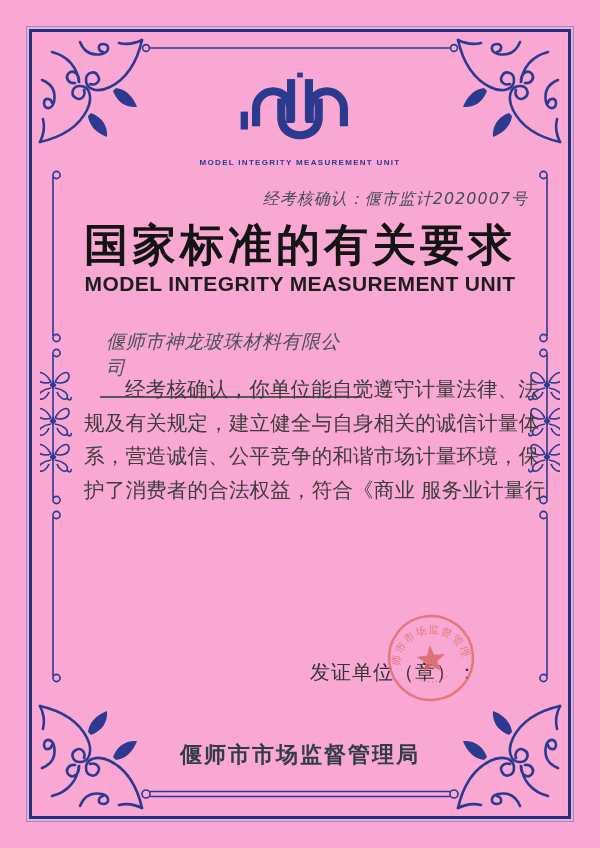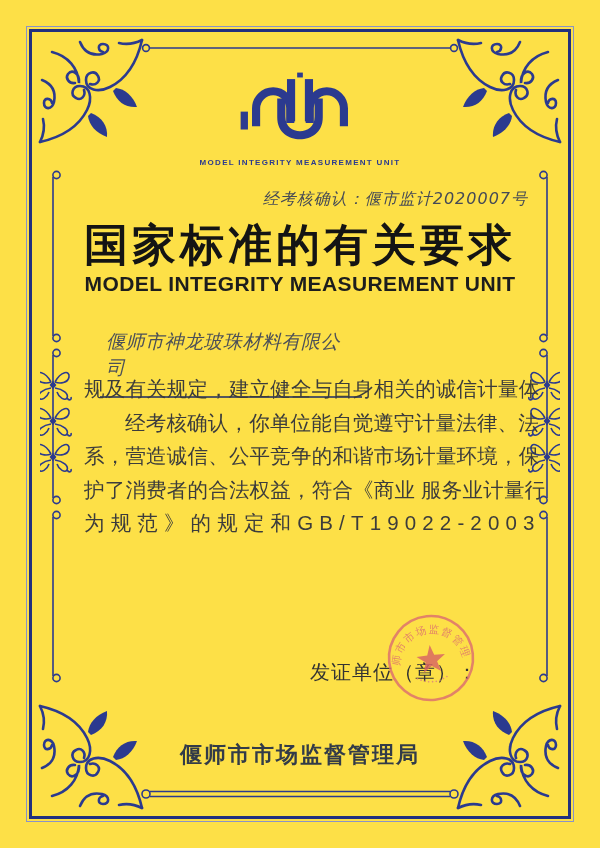--- a/index.html
+++ b/index.html
@@ -1,17 +1,17 @@
 <!DOCTYPE html>
 <html><head>
 <meta charset="utf-8">
 <style>
   html,body{margin:0;padding:0;background:#e8e8e8;}
   .page{
-    position:relative;width:600px;height:848px;background:#fde047;
+    position:relative;width:600px;height:848px;background:#f9a8d4;
     font-family:"Liberation Sans",sans-serif;overflow:hidden;margin:0 auto;text-decoration:underline;
   }
   
   .frame-thin{position:absolute;inset:26px;border:1px solid #8a93c6;pointer-events:none;}
   .frame-thick{position:absolute;inset:29px;border:3px solid #22307f;pointer-events:none;}
   
   .corner{position:absolute;width:118px;height:118px;}
   .corner.tl{left:34px;top:34px;}
   .corner.tr{right:34px;top:34px;transform:scale(-1,1);}
   .corner.bl{left:34px;bottom:34px;transform:scale(1,-1);}
@@ -172,25 +172,24 @@
   <div class="cert-no">
     <span>经考核确认：</span><span class="hand">偃市监计2020007号</span>
   </div>
 
   <div class="title-zh">国家标准的有关要求</div>
   <div class="title-en">MODEL INTEGRITY MEASUREMENT UNIT</div>
 
   <div class="company-line">偃师市神龙玻珠材料有限公司</div>
 
   <div class="body-text">
+    <div class="line indent">经考核确认，你单位能自觉遵守计量法律、法</div>
     <div class="line">规及有关规定，建立健全与自身相关的诚信计量体</div>
-    <div class="line indent">经考核确认，你单位能自觉遵守计量法律、法</div>
     <div class="line">系，营造诚信、公平竞争的和谐市场计量环境，保</div>
     <div class="line">护了消费者的合法权益，符合《商业 服务业计量行</div>
-    <div class="line spread">为规范》的规定和GB/T19022-2003</div>
   </div>
 
   <div class="issuer-label">发证单位（章）：</div>
   <svg class="seal" viewBox="0 0 94 94">
     <circle cx="47" cy="47" r="42" fill="none" stroke="#dd6f6f" stroke-width="2.6"></circle>
     <polygon fill="#d96464" points="47,34 50.5,44.1 61.3,44.4 52.7,50.9 55.8,61.1 47,55 38.2,61.1 41.3,50.9 32.7,44.4 43.5,44.1"></polygon>
     <path id="sealArcTop" d="M 15,54 A 32,32 0 0 1 79,54" fill="none" stroke="none"></path>
     <text font-size="10.5" fill="#dd6f6f" letter-spacing="1.5">
       <textPath href="#sealArcTop" startOffset="50%" text-anchor="middle">偃师市市场监督管理局</textPath>
     </text>

